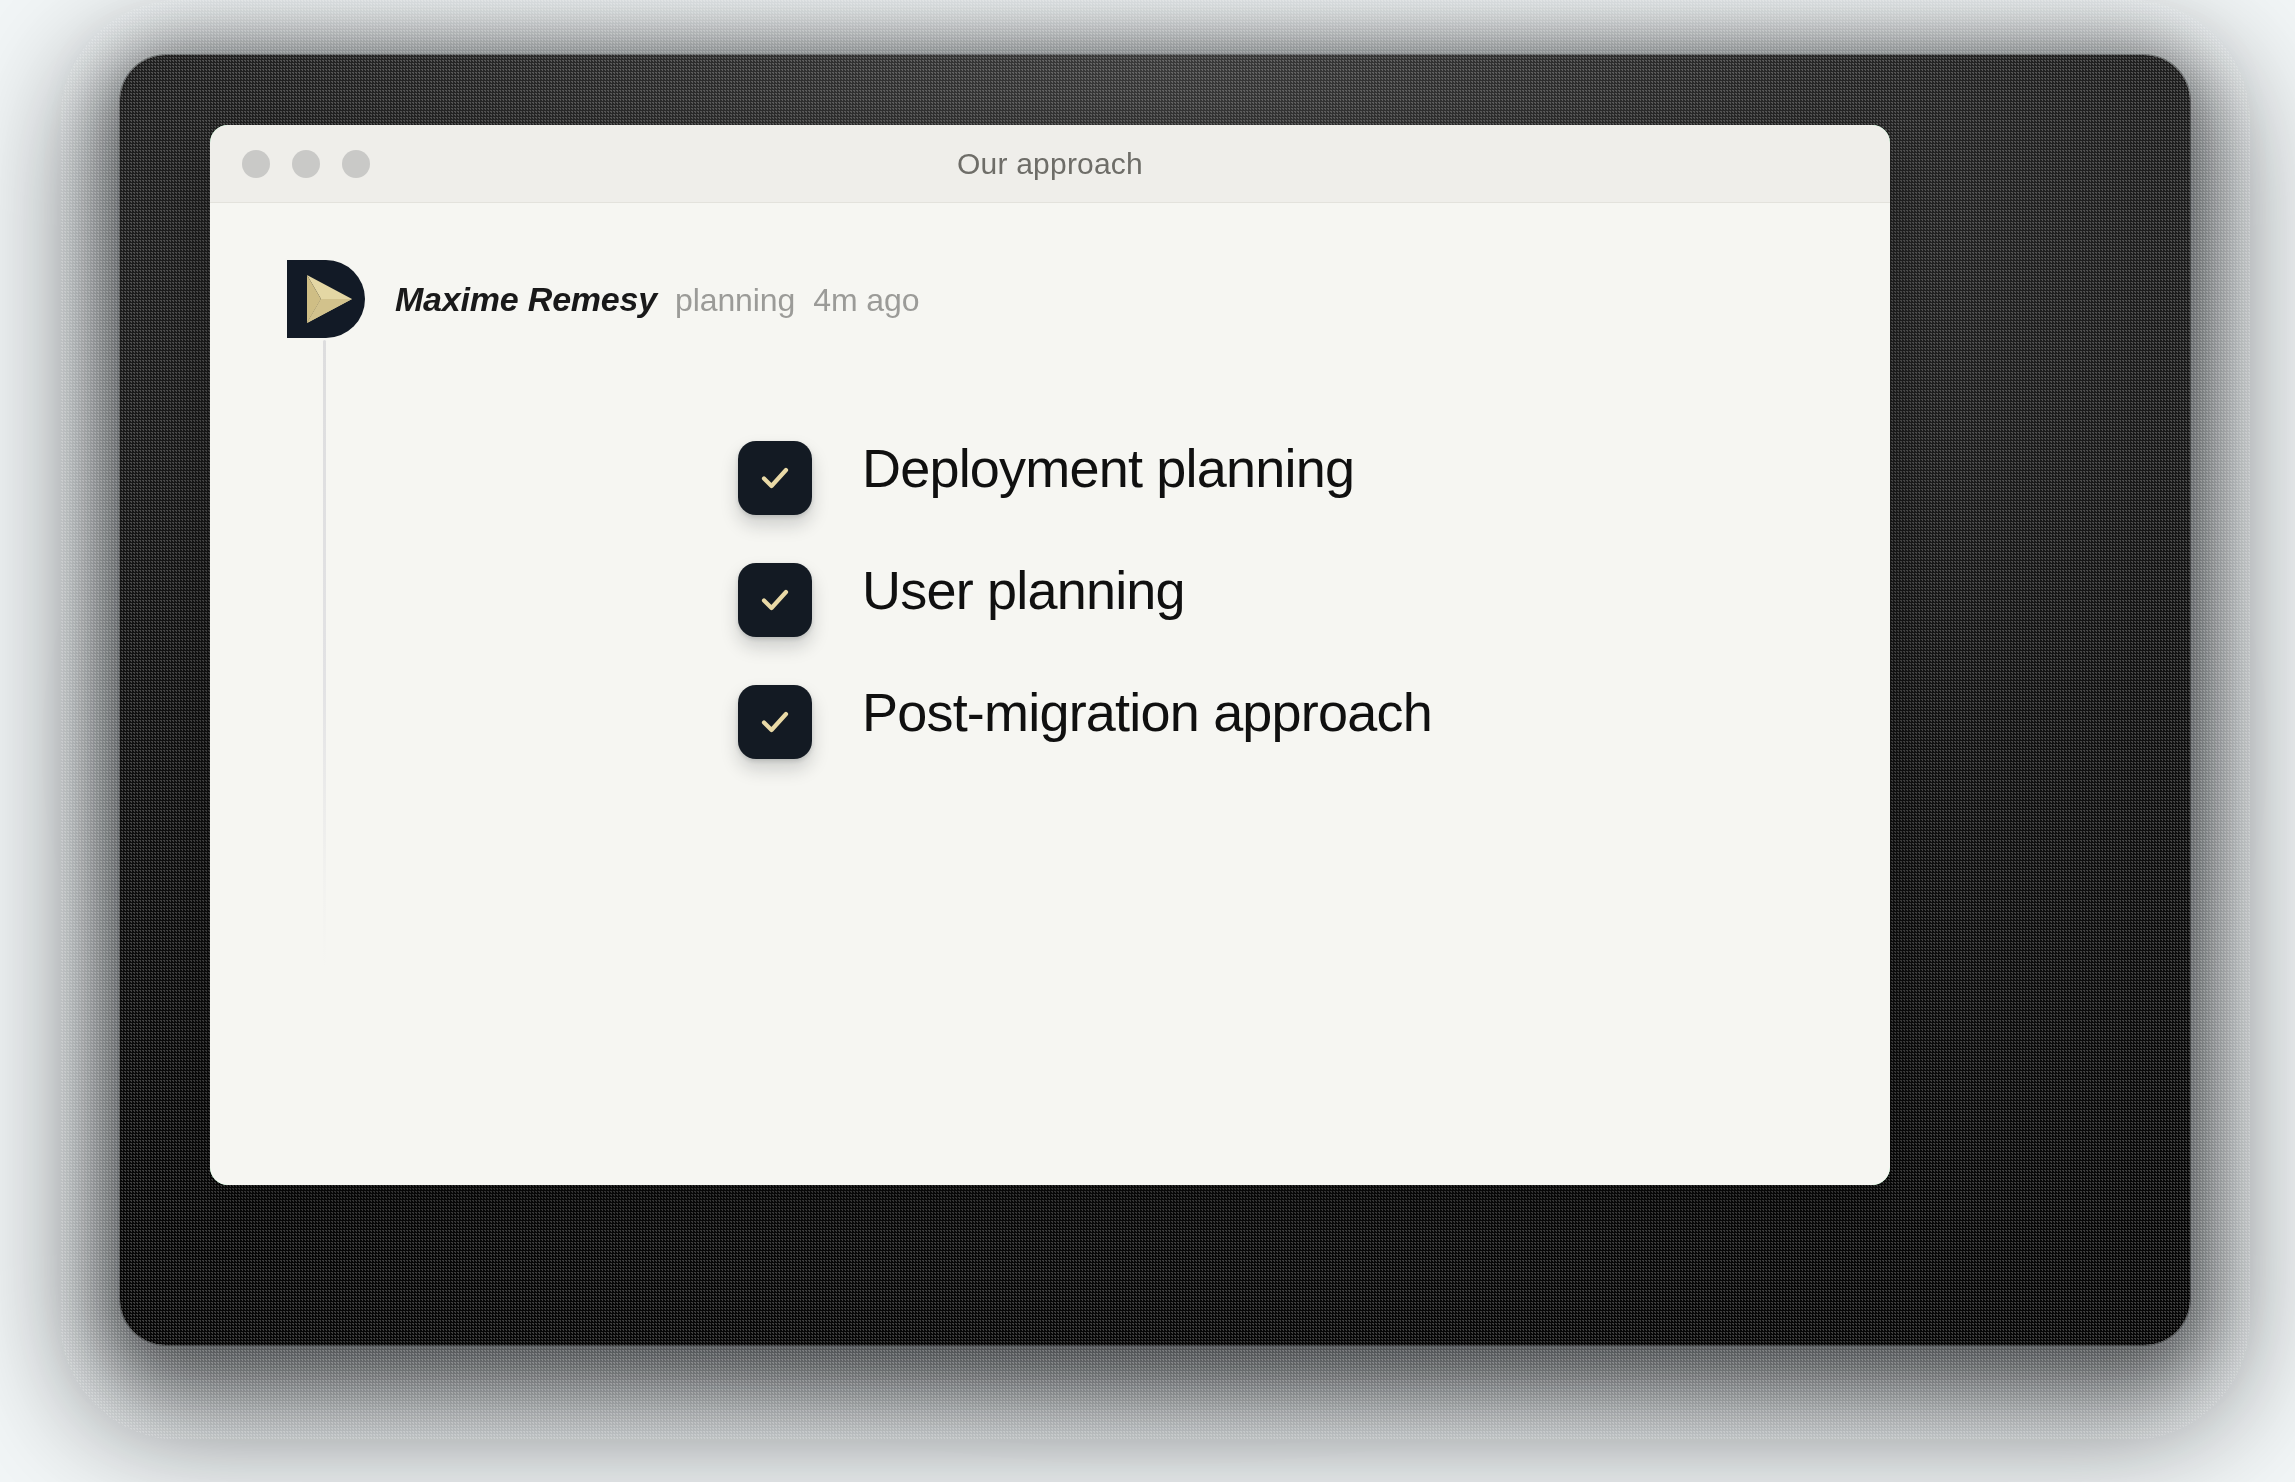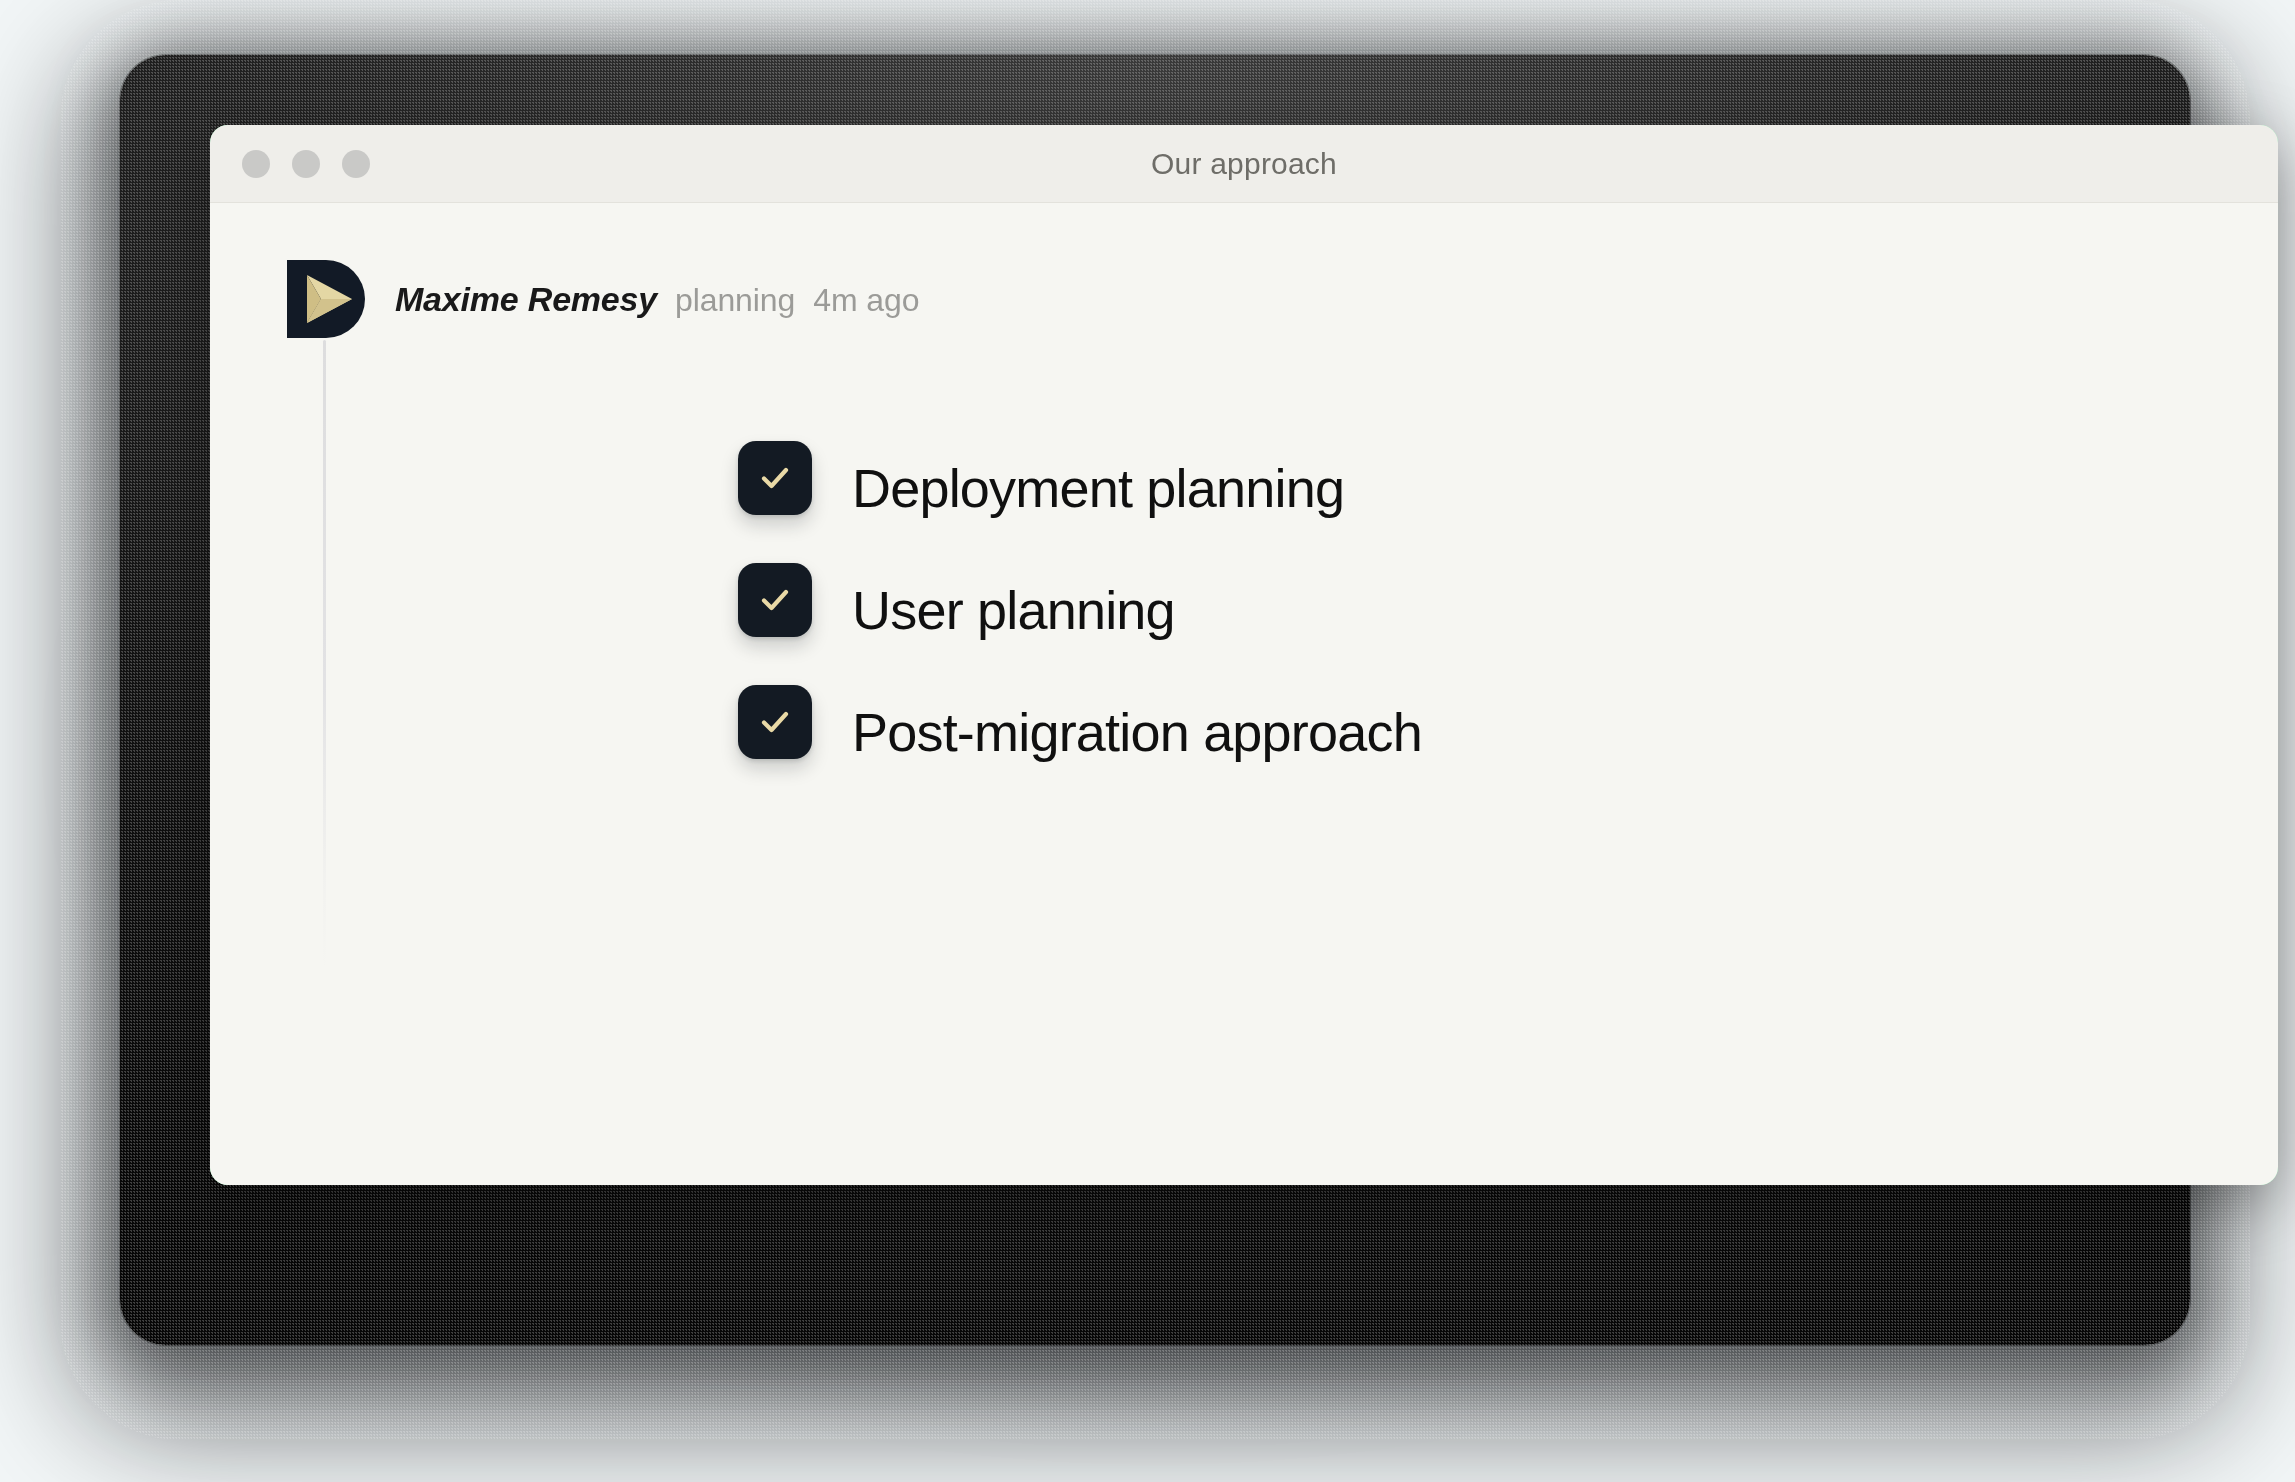--- a/index.html
+++ b/index.html
@@ -76,21 +76,21 @@
       repeating-conic-gradient(from 45deg at 0 0, rgba(255,255,255,0.55) 0deg 90deg, rgba(0,0,0,0) 90deg 180deg);
     background-size: 3px 3px;
     mix-blend-mode: screen;
   }
 
   
   #window {
     position: absolute;
     left: 210px;
     top: 125px;
-    width: 2068px;
+    width: 1680px;
     height: 1060px;
     border-radius: 18px;
     overflow: hidden;
     background: #86efac;
     box-shadow: 0 18px 60px rgba(0,0,0,0.35);
   }
 
   
   #titlebar {
     position: relative;
@@ -185,22 +185,22 @@
   #checklist {
     position: absolute;
     left: 528px;
     top: 238px;
     display: flex;
     flex-direction: column;
     gap: 48px;
   }
   .check-row {
     display: flex;
-    align-items: flex-end;
-    gap: 40px;
+    align-items: flex-start;
+    gap: 50px;
   }
   .checkbox {
     width: 74px;
     height: 74px;
     border-radius: 18px;
     background: #131a23;
     display: flex;
     align-items: center;
     justify-content: center;
     flex: 0 0 auto;

